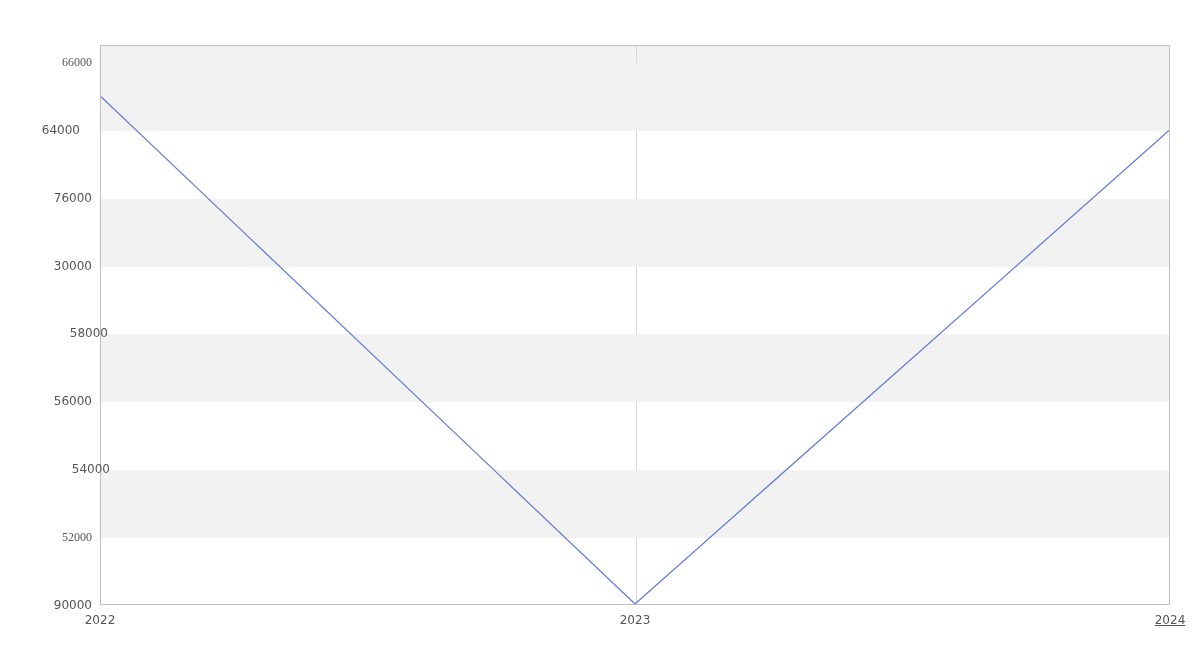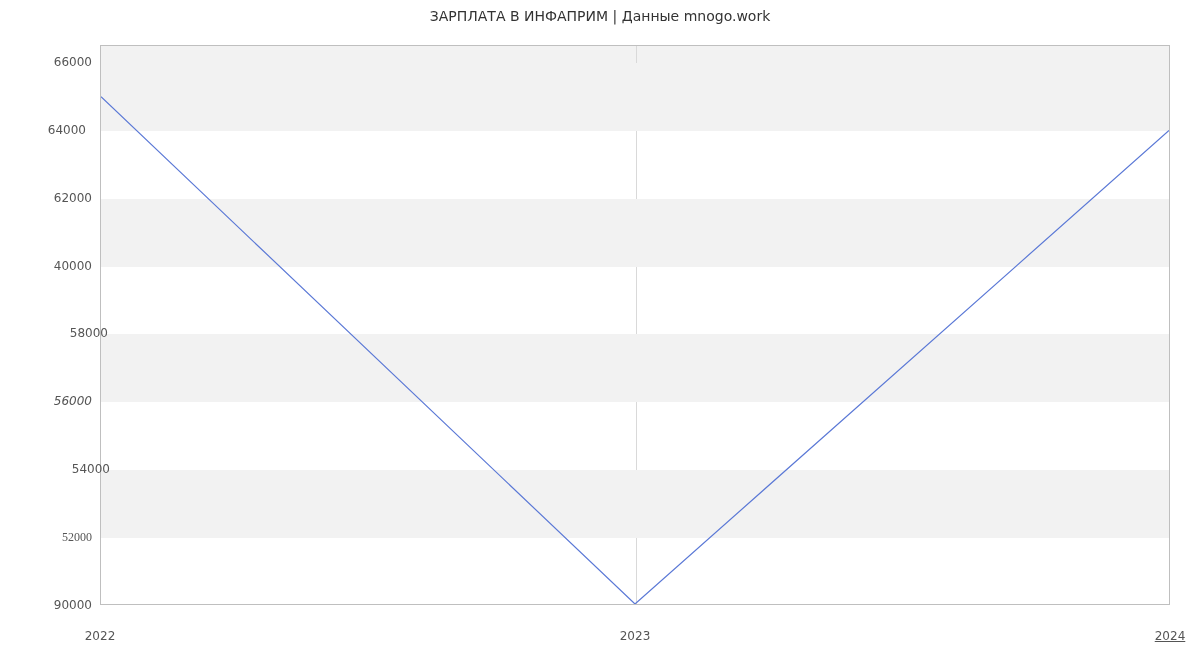--- a/index.html
+++ b/index.html
@@ -52,55 +52,54 @@
     transform: translateY(-50%);
     text-align: right;
     width: 50px;
   }
   .x-tick {
     position: absolute;
     font-size: 12px;
     color: #555;
     transform: translateX(-50%);
     top: 100%;
-    margin-top: 24px;
+    margin-top: 8px;
   }
   svg.line-layer {
     position: absolute;
     left: 0; top: 0;
     width: 100%; height: 100%;
   }
   .series-line {
     fill: none;
     stroke: #5a78d6;
     stroke-width: 1.2;
   }
 </style>
 </head>
 <body>
 
 <div class="chart-wrap">
-  <div class="title">ЗАРПЛАТА В ИНФАПРИМ | Данные mnogo.work</div>
 
   <div class="plot" id="plot" style="left: 100px; top: 45px; width: 1070px; height: 560px;">
       <div class="band" style="top: 0px; height: 16.9697px;"></div>
       <div class="vgrid" style="left: 535px;"></div>
       <div class="band" style="top: 16.9697px; height: 67.8788px;"></div>
       <div class="band" style="top: 152.727px; height: 67.8788px;"></div>
       <div class="band" style="top: 288.485px; height: 67.8788px;"></div>
       <div class="band" style="top: 424.242px; height: 67.8788px;"></div>
     <svg class="line-layer" id="line-layer" preserveAspectRatio="none" viewBox="0 0 1070 560">
       <polyline id="series0" class="series-line" points="0,50.909090909090935 535,560 1070,84.84848484848482"></polyline>
     </svg>
   </div>
 <div class="y-tick" style="left: 42px; top: 605px;">90000</div>
     <div class="y-tick" style="left: 42px; top: 537.121px; font-family: Liberation Serif, serif;">52000</div>
     <div class="y-tick" style="left: 60px; top: 469.242px;">54000</div>
-    <div class="y-tick" style="left: 42px; top: 401.364px; font-style: italic;">56000</div>
+    <div class="y-tick" style="left: 42px; top: 401.364px;">56000</div>
     <div class="y-tick" style="left: 58px; top: 333.485px;">58000</div>
-    <div class="y-tick" style="left: 42px; top: 265.606px;">40000</div>
-    <div class="y-tick" style="left: 42px; top: 197.727px;">62000</div>
-    <div class="y-tick" style="left: 36px; top: 129.848px;">64000</div>
-    <div class="y-tick" style="left: 42px; top: 61.9697px;">66000</div>
+    <div class="y-tick" style="left: 42px; top: 265.606px;">30000</div>
+    <div class="y-tick" style="left: 42px; top: 197.727px;">76000</div>
+    <div class="y-tick" style="left: 30px; top: 129.848px;">64000</div>
+    <div class="y-tick" style="left: 42px; top: 61.9697px; font-family: Liberation Serif, serif;">66000</div>
     <div class="x-tick" style="left: 100px; top: 605px;">2022</div>
     <div class="x-tick" style="left: 635px; top: 605px;">2023</div>
     <div class="x-tick" style="left: 1170px; top: 605px; text-decoration: underline;">2024</div>
   </div>
 
 </body></html>

